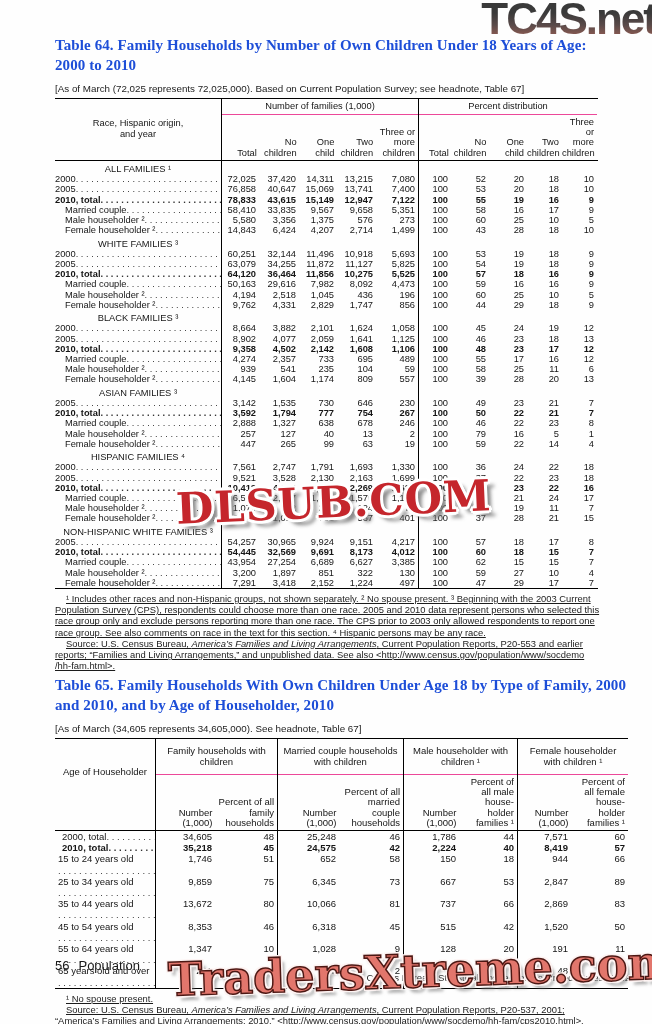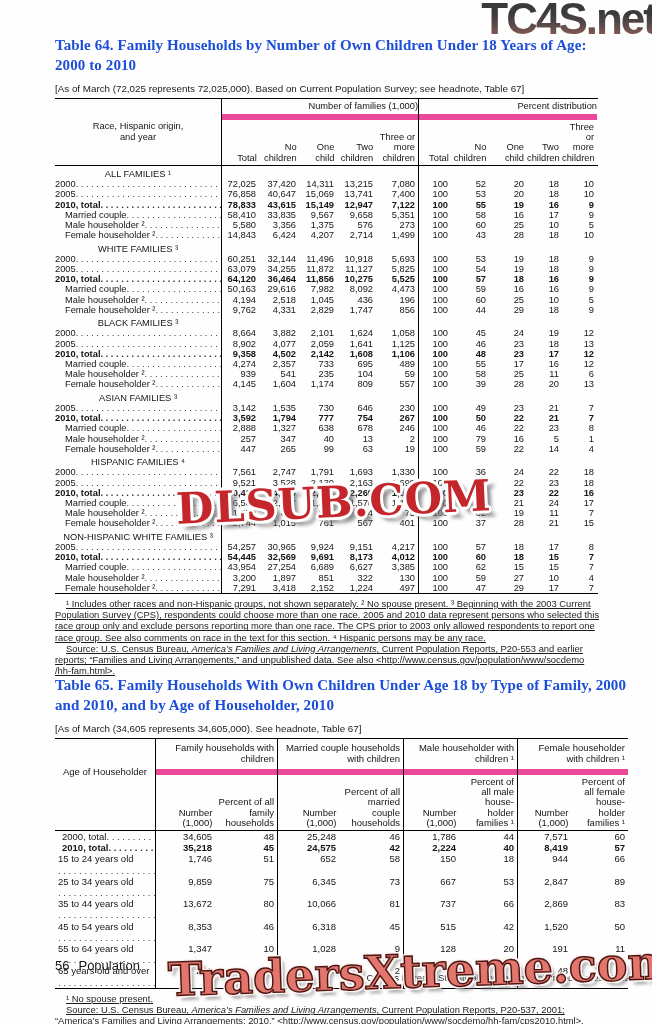--- a/index.html
+++ b/index.html
@@ -12,21 +12,21 @@
            margin:0 0 8px 0;color:#1d4ed8;letter-spacing:.1px;}
   .t-note{font-size:9.8px;margin:0 0 4px 0;color:#222;}
 
   
   .t64{width:543px;border-top:1.6px solid #000;border-bottom:1.6px solid #000;font-size:9.3px;}
   .t64 .head{display:flex;border-bottom:1px solid #000;}
   .t64 .h-stub{width:166px;box-sizing:border-box;display:flex;align-items:center;justify-content:center;
                text-align:center;white-space:pre-line;line-height:11px;}
   .h-grp{display:flex;flex-direction:column;border-left:1px solid #000;box-sizing:border-box;}
   .t64 .h-grp.gnum{width:197px;} .t64 .h-grp.gpct{width:179px;}
-  .h-glabel{text-align:right;border-bottom:6px solid #ec4899;padding:2px 0 2px;line-height:11px;}
+  .h-glabel{text-align:center;border-bottom:1px solid #ec4899;padding:2px 0 2px;line-height:11px;}
   .h-cols{display:flex;align-items:flex-end;flex:1;}
   .h-col{text-align:right;box-sizing:border-box;padding:2px 3px 2px 0;line-height:10.2px;}
   .t64 .w-n0{width:38px;} .t64 .w-n1{width:40px;} .t64 .w-n2{width:38px;} .t64 .w-n3{width:39px;} .t64 .w-n4{width:42px;}
   .t64 .w-p0{width:33px;} .t64 .w-p1{width:38px;} .t64 .w-p2{width:38px;} .t64 .w-p3{width:35px;} .t64 .w-p4{width:35px;}
   .t64 .body .row{display:flex;line-height:10.2px;}
   .t64 .stub{width:166px;box-sizing:border-box;display:flex;overflow:hidden;}
   .t64 .stub.ind{padding-left:10px;}
   .t64 .sechead .stub{display:block;text-align:center;}
   .t64 .sechead .sp{padding-top:3.2px;}
   .t64 .sechead .spn{width:197px;border-left:1px solid #000;box-sizing:border-box;}
@@ -470,21 +470,21 @@
             <div class="cell w-p2">22</div>
             <div class="cell w-p3">23</div>
             <div class="cell w-p4">8</div>
           </div>
           <div class="row">
             <div class="stub ind">
               <span class="lbl">Male householder ²</span>
               <span class="dots"></span>
             </div>
             <div class="cell w-n0 bl">257</div>
-            <div class="cell w-n1">347</div>
+            <div class="cell w-n1">127</div>
             <div class="cell w-n2">40</div>
             <div class="cell w-n3">13</div>
             <div class="cell w-n4">2</div>
             <div class="cell w-p0 bl">100</div>
             <div class="cell w-p1">79</div>
             <div class="cell w-p2">16</div>
             <div class="cell w-p3">5</div>
             <div class="cell w-p4">1</div>
           </div>
           <div class="row">

